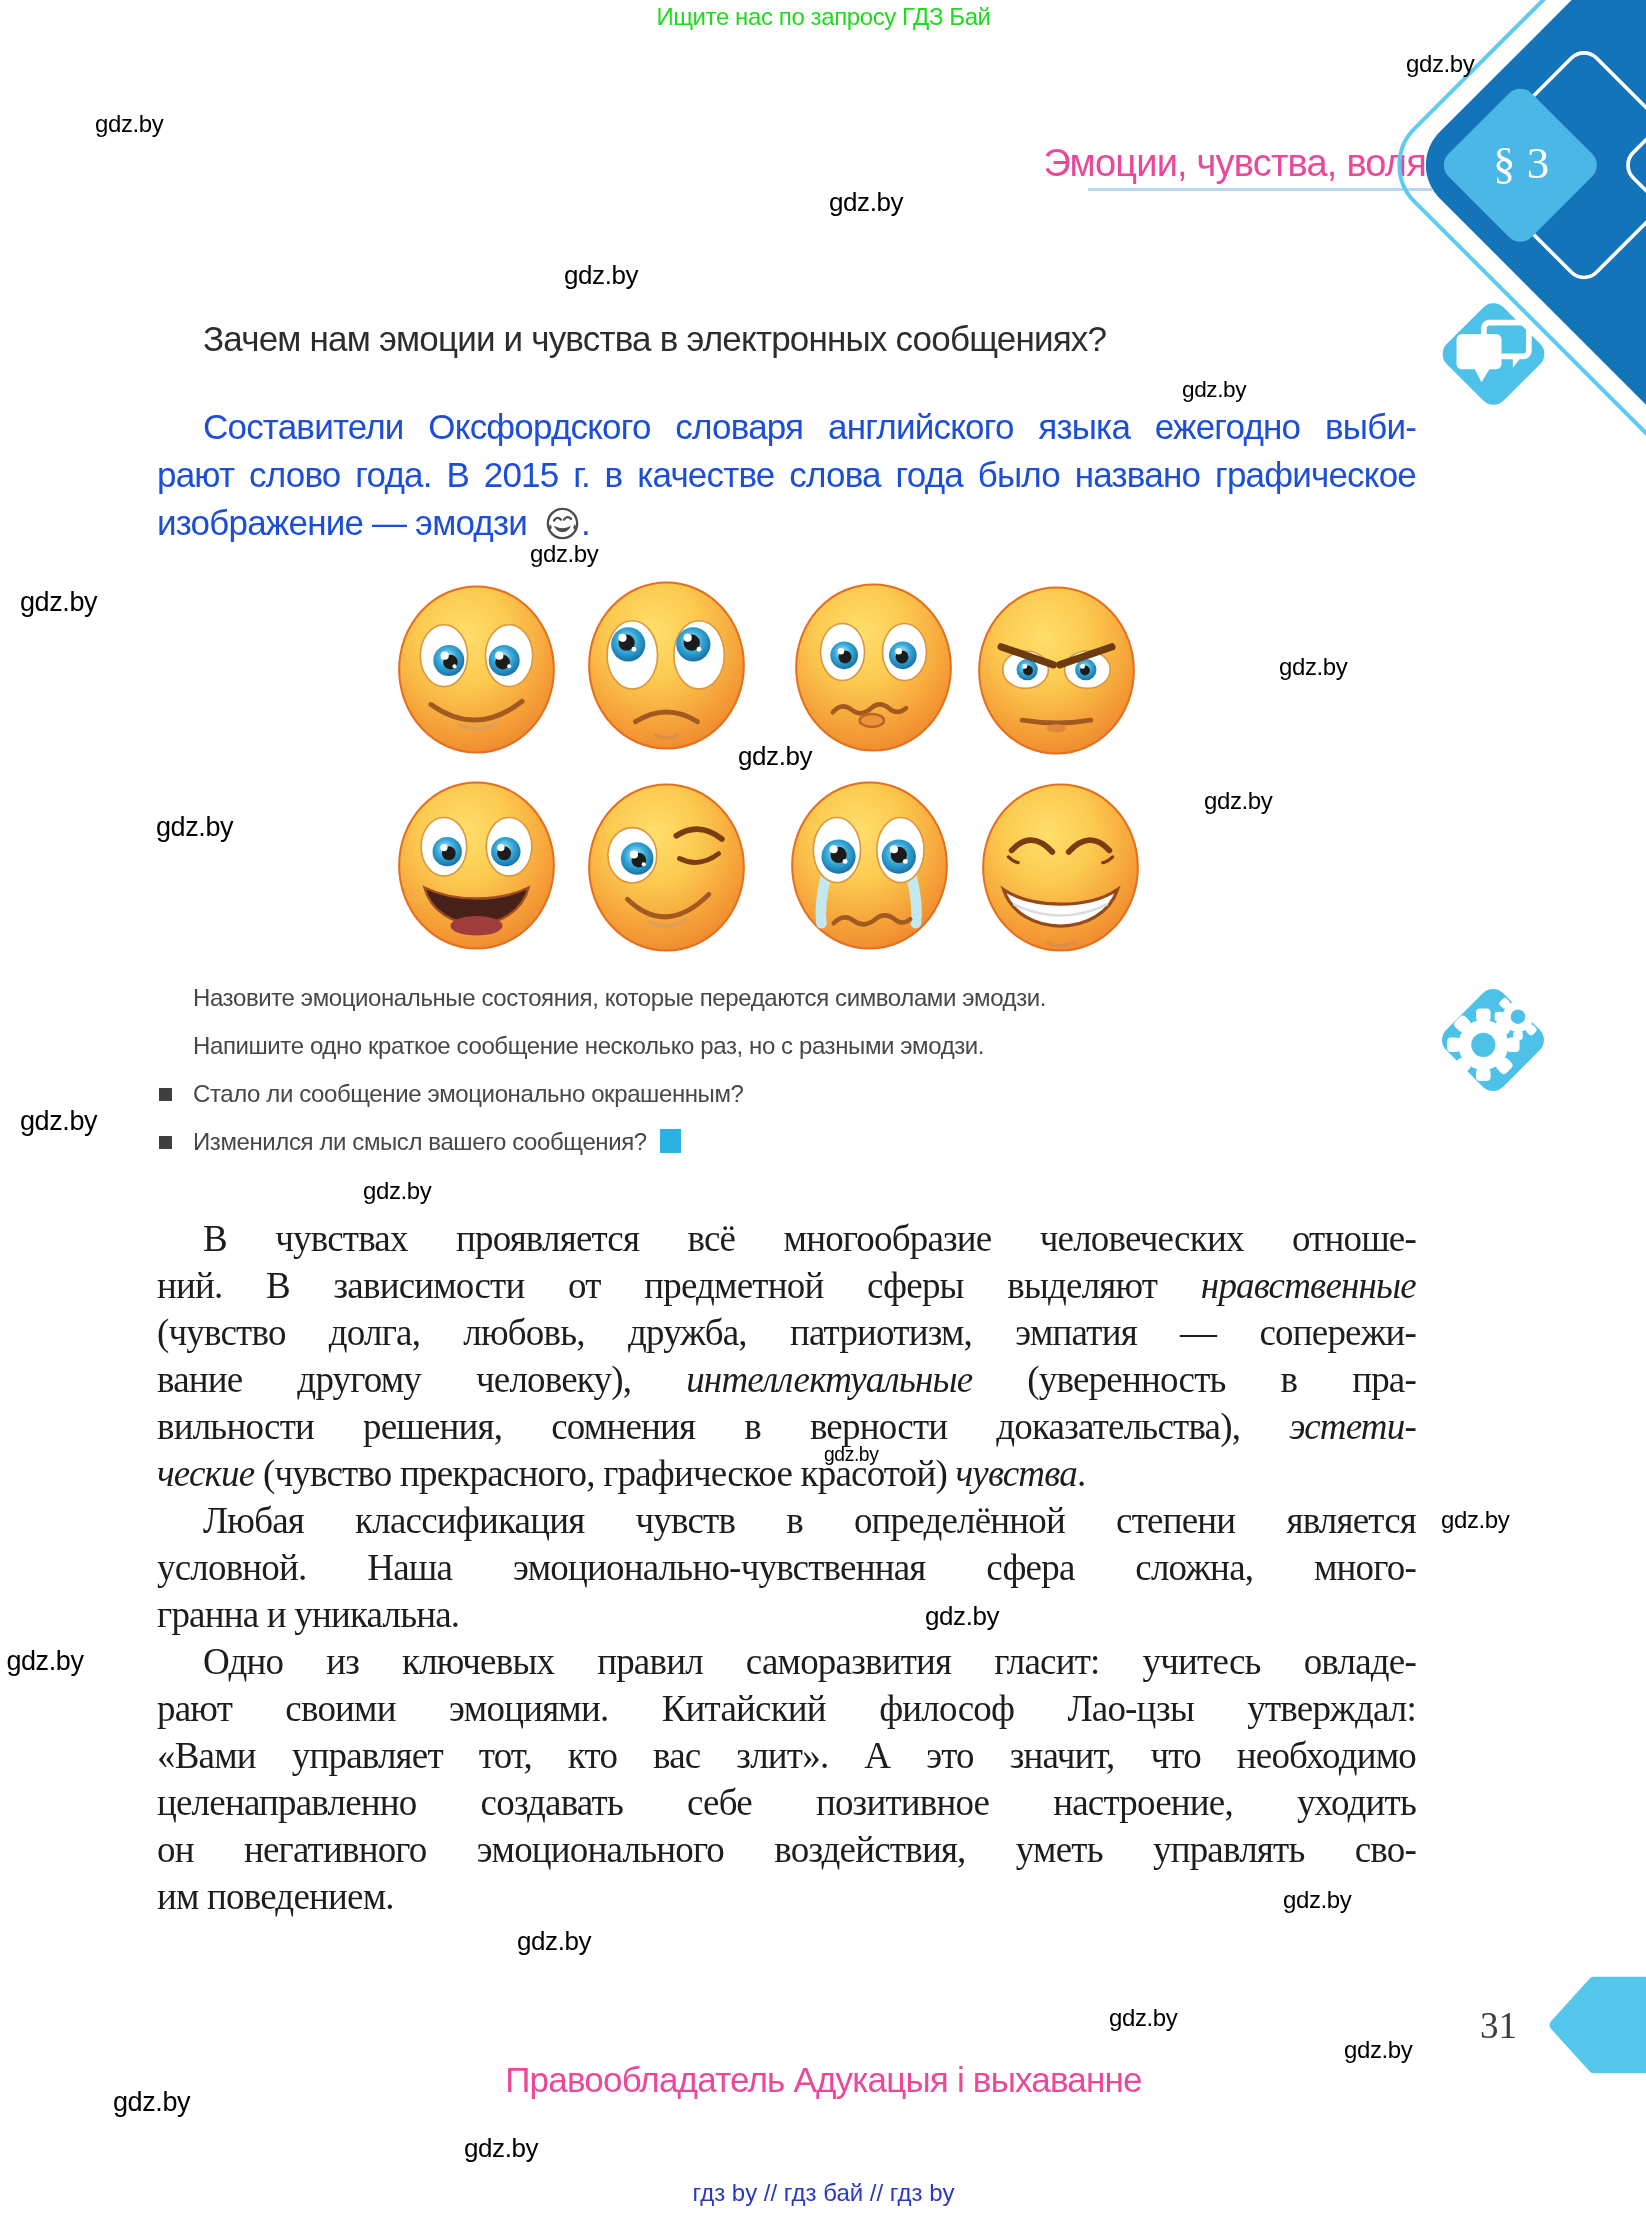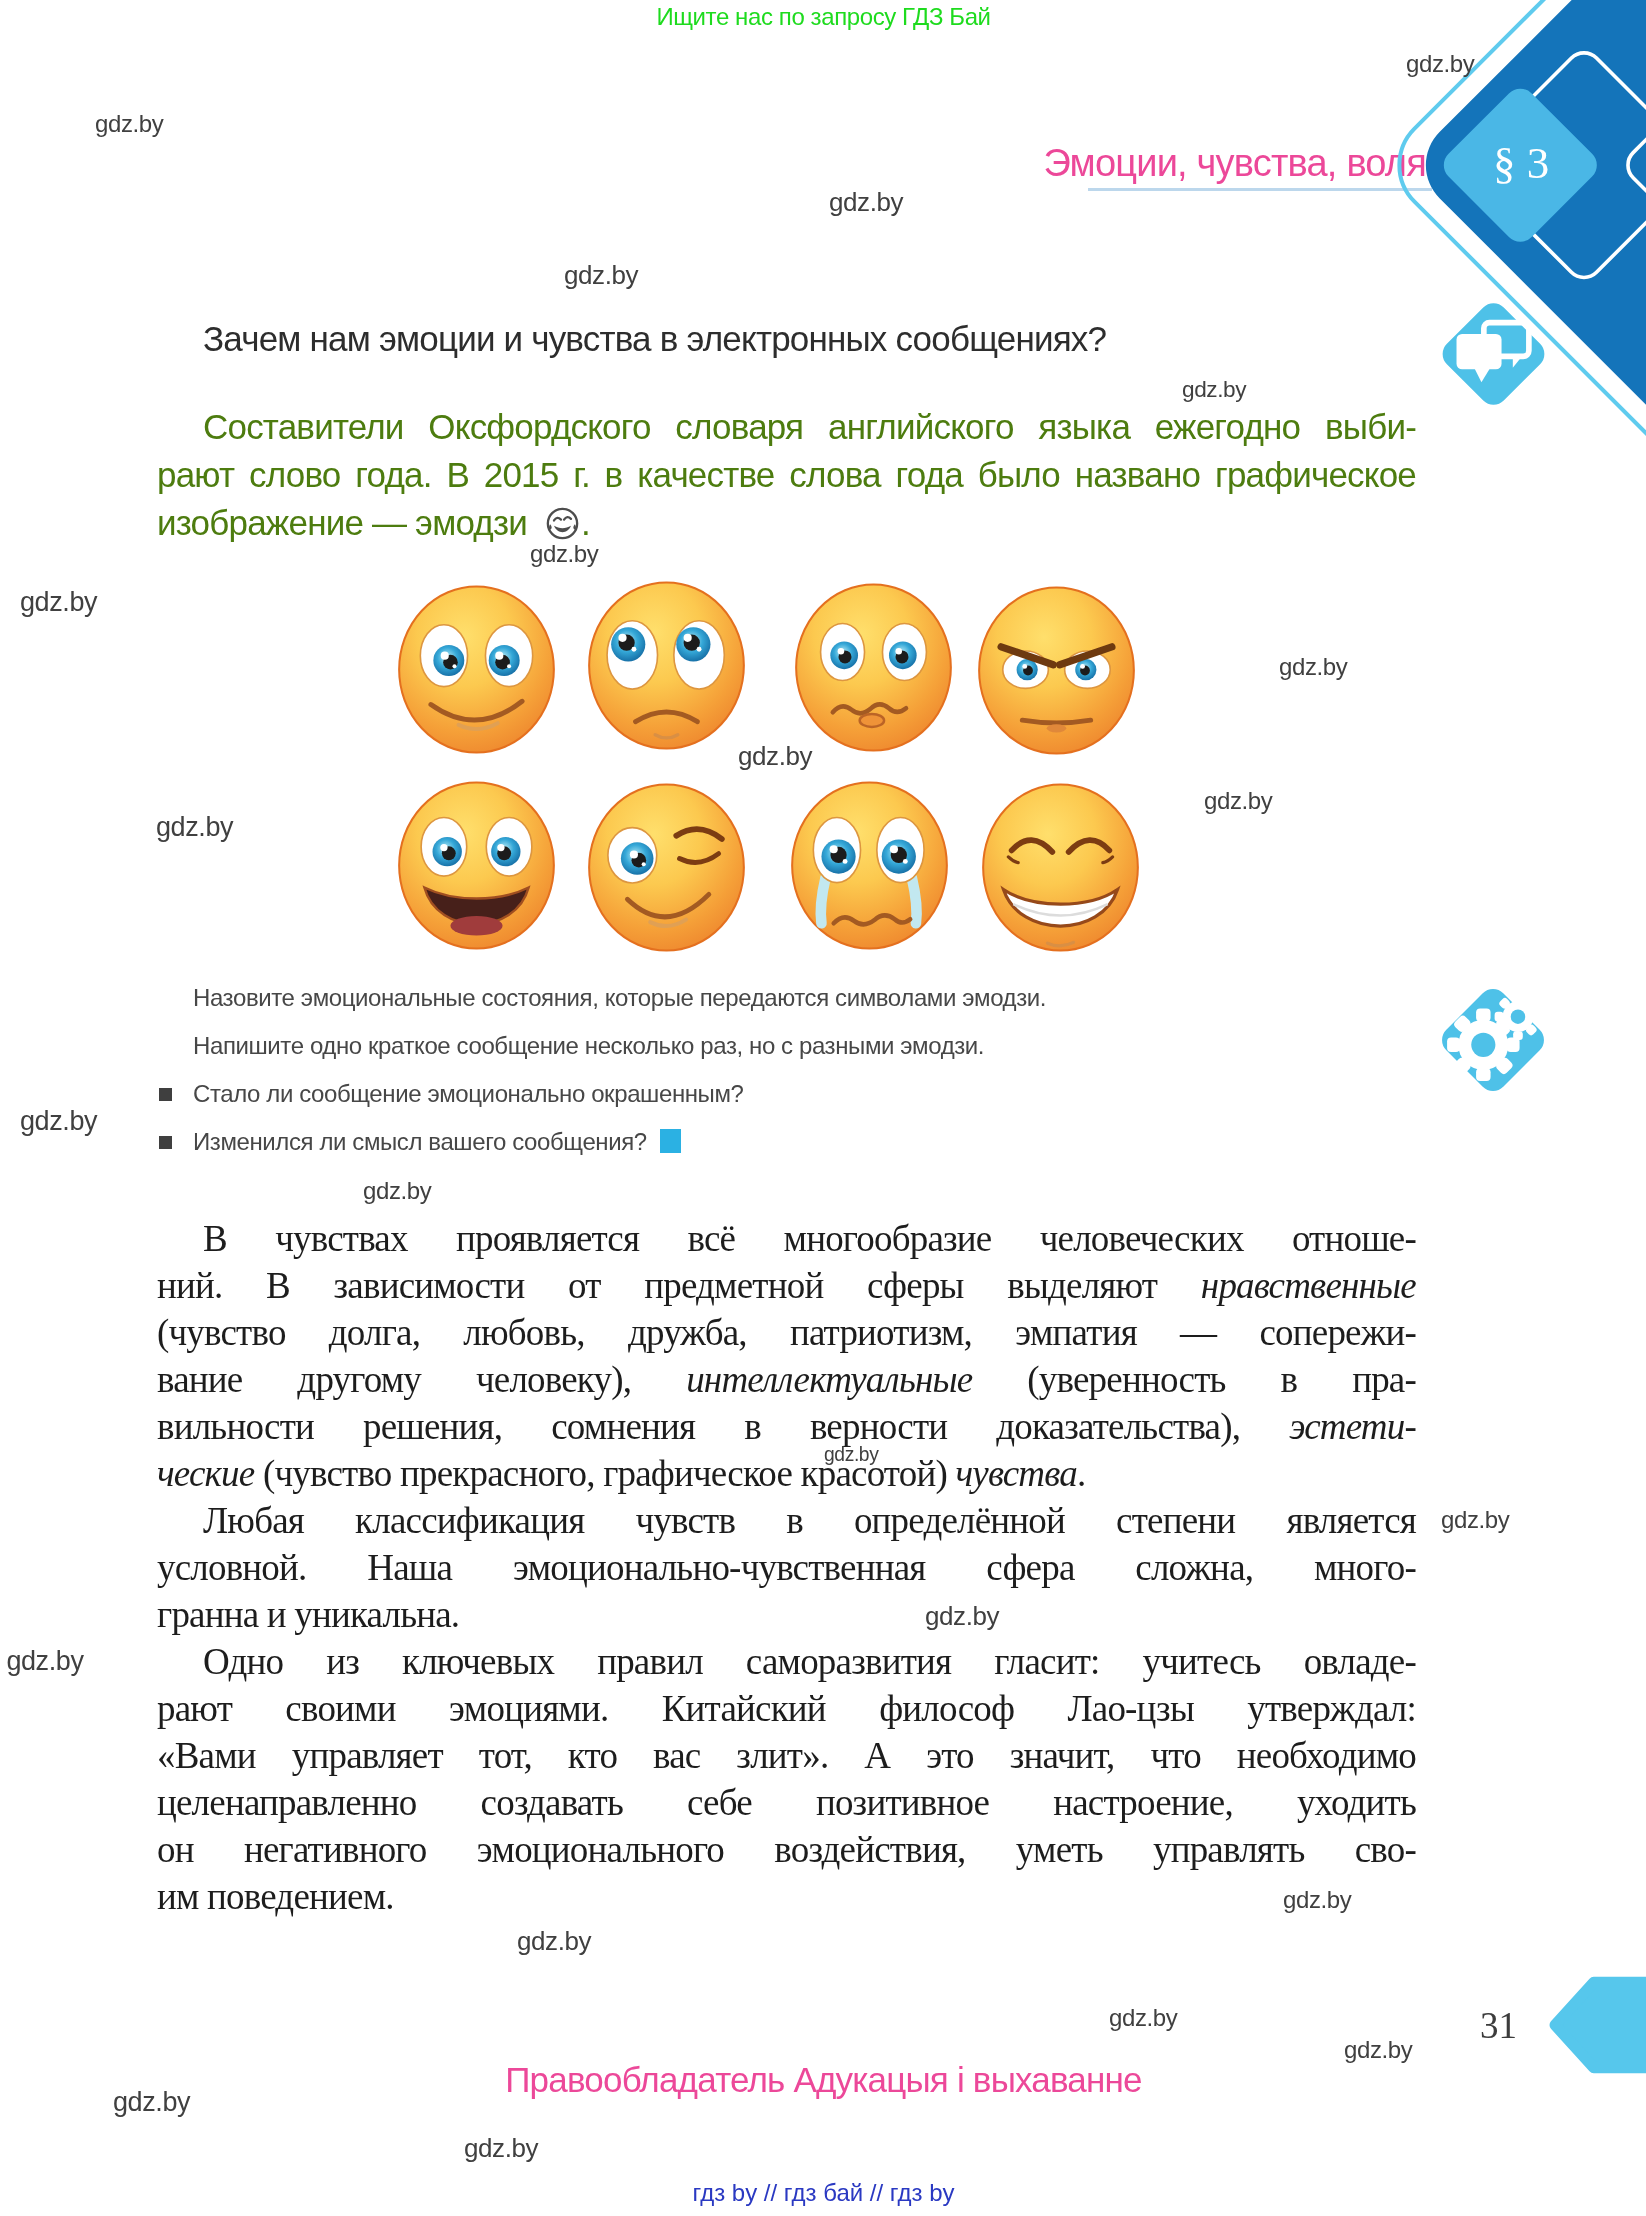--- a/index.html
+++ b/index.html
@@ -8,39 +8,39 @@
   .abs{position:absolute;}
   
   .promo{top:3.2px;left:0;width:100%;text-align:center;font-size:24px;letter-spacing:-0.4px;}
   
   .chapter{top:142px;left:1007px;width:419px;text-align:right;font-size:38px;letter-spacing:-0.8px;font-weight:400;}
   .chapter-rule{top:188px;left:1088px;width:344px;height:3.2px;}
   .badge{top:137px;left:1467px;width:108px;text-align:center;font-family:"Liberation Serif",serif;
          font-size:45px;color:#ffffff;z-index:6;}
   
   .title{top:319px;left:203px;width:1169px;font-size:35px;font-weight:normal;color:#2d2d2d;letter-spacing:-0.8px;}
-  .intro{top:403px;left:157px;width:1259px;font-size:35px;line-height:48px;color:#4d7c0f;letter-spacing:-0.8px;text-align:justify;}
+  .intro{top:403px;left:157px;width:1259px;font-size:35px;line-height:48px;color:#1d4ed8;letter-spacing:-0.8px;text-align:justify;}
   .task{top:974px;left:157px;width:1259px;font-size:24px;line-height:48px;color:#474747;letter-spacing:-0.4px;}
   .task .tk{padding-left:36px;}
   .task .bullet{padding-left:36px;position:relative;}
   .task .bullet::before{content:"";position:absolute;left:1.6px;top:17.7px;width:13px;height:13px;background:#3f3f3f;}
   .endsq{display:inline-block;width:21px;height:24px;background:#2bb1e3;margin-left:13px;vertical-align:-3.2px;}
   .serif{top:1215px;left:157px;width:1259px;font-family:"Liberation Serif",serif;font-size:37px;
          line-height:47px;color:#1d1d1d;letter-spacing:-0.8px;text-align:justify;}
   .tline{width:100%;}
   .ind{text-indent:46px;}
   .jl{text-align-last:justify;}
   .it{font-style:italic;}
   
   .emoji{width:165px;height:171px;}
   
   .pagenum{top:2004px;left:1480px;font-family:"Liberation Serif",serif;font-size:37px;color:#3c3c3c;}
   .pink{top:2060px;left:0;width:100%;text-align:center;font-size:35px;letter-spacing:-0.8px;}
   .bluefoot{top:2179px;left:0;width:100%;text-align:center;font-size:24px;}
-  .wm{position:absolute;color:#404040;white-space:nowrap;letter-spacing:-0.4px;z-index:9;text-align:center;}
+  .wm{position:absolute;color:#000000;white-space:nowrap;letter-spacing:-0.4px;z-index:9;text-align:center;}
   svg{display:block;}
 </style>
 </head>
 <body>
 
 <svg width="0" height="0" style="position:absolute" aria-hidden="true">
   <defs>
     <radialGradient id="faceGrad" cx="0.42" cy="0.30" r="0.80">
       <stop offset="0" stop-color="#ffdf6c"></stop>
       <stop offset="0.38" stop-color="#fcc94f"></stop>

